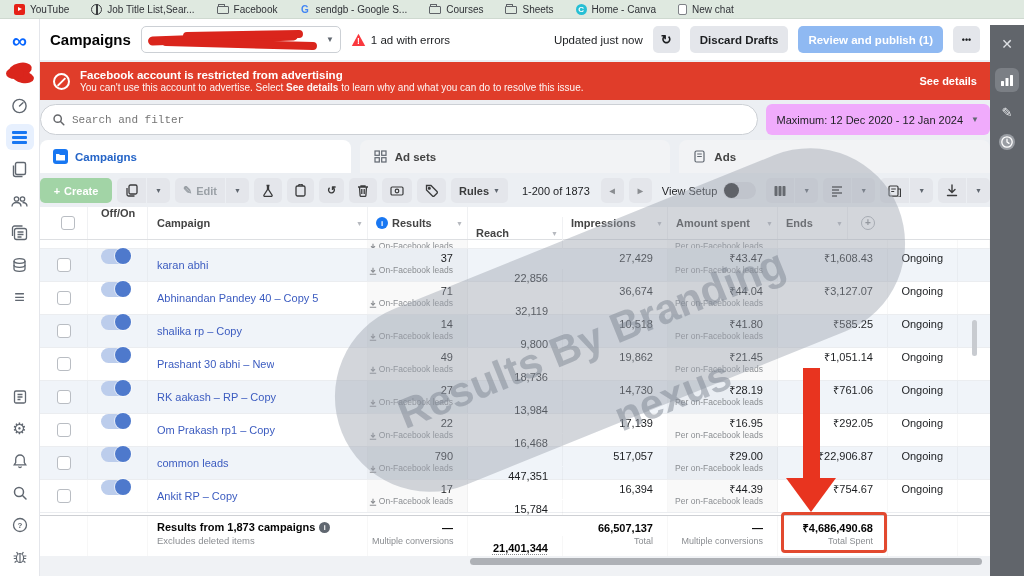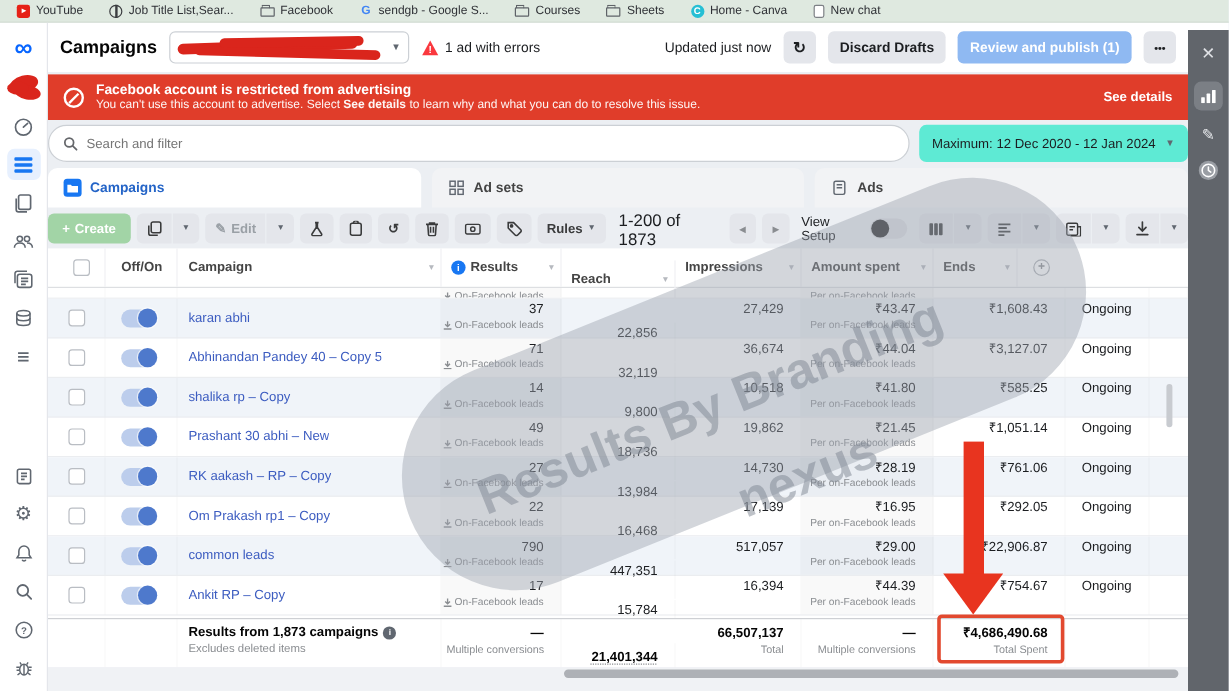--- a/index.html
+++ b/index.html
@@ -70,24 +70,24 @@
   .ban-ico { width:17px; height:17px; border:2px solid #fff; border-radius:50%; position:relative; flex:none; }
   .ban-ico::after { content:""; position:absolute; left:1px; top:6px; width:11px; height:2px;
     background:#fff; transform:rotate(-45deg); }
   .ban-title { font-size:11.5px; font-weight:bold; line-height:14px; }
   .ban-body { font-size:10px; line-height:12px; opacity:.95; }
   .ban-link { margin-left:auto; font-size:11px; font-weight:bold; white-space:nowrap; }
 
   
   #filterbar { position:absolute; left:40px; top:104px; width:950px; height:31px; display:flex; gap:8px; }
   #search-box { flex:1; height:31px; background:#fff; border:1px solid #ccd0d5; border-radius:17px;
-    display:flex; align-items:center; padding:0 11px; gap:7px; }
+    display:flex; align-items:center; padding:0 11px; gap:7px;font-family:Liberation Mono, monospace; }
   #search-box input { border:none; outline:none; font-size:11px; color:#1c1e21; flex:1;
     font-family:inherit; background:transparent; }
-  #date-chip { height:31px; background:#5eead4; border-radius:6px; display:flex; align-items:center;
+  #date-chip { height:31px; background:#f0abfc; border-radius:6px; display:flex; align-items:center;
     gap:8px; padding:0 11px; font-size:11px; color:#1c1e21; }
 
   
   #tabs { position:absolute; left:40px; top:140px; width:950px; height:33px; display:flex; gap:9px; }
   .tab { flex:1; display:flex; align-items:center; gap:7px; padding-left:13px;
     border-radius:8px 8px 0 0; background:#f2f3f5; font-size:11.5px; font-weight:bold; color:#444; }
   .tab.active { background:#fff; color:#2464c7; }
   .tab-ico { width:15px; height:15px; display:flex; align-items:center; justify-content:center; flex:none; }
   .campaigns-folder { background:#1877f2; border-radius:3px; }
 
@@ -96,21 +96,21 @@
     align-items:center; gap:5px; }
   .tbtn { height:25px; border-radius:5px; background:#e4e6eb; border:none; color:#3a3b3c;
     display:flex; align-items:center; justify-content:center; gap:4px; font-size:11px; font-weight:bold;
     padding:0 8px; font-family:inherit; }
   .tbtn .caret { font-size:7px; }
   #create-btn { background:#a2d4a6; color:#fff; width:72px; }
   .grp { display:flex; gap:1px; }
   .grp .tbtn:first-child { border-radius:5px 0 0 5px; }
   .grp .tbtn:last-child { border-radius:0 5px 5px 0; }
   .dim { color:#9aa0a6; }
-  #pagination { margin-left:auto; font-size:14px; color:#1c1e21; padding:0 6px; }
+  #pagination { margin-left:auto; font-size:11px; color:#1c1e21; padding:0 6px; }
   .pg-arrow { width:23px; color:#8a8d91; font-size:10px; }
   #view-setup { display:flex; align-items:center; gap:6px; font-size:11px; color:#1c1e21; padding:0 5px; }
   .vs-toggle { width:33px; height:17px; border-radius:10px; background:#dcdee3; position:relative; }
   .vs-toggle::before { content:""; position:absolute; left:1px; top:1px; width:15px; height:15px;
     border-radius:50%; background:#2c2d2e; }
 
   
   #tablewrap { position:absolute; left:40px; top:207px; width:950px; height:349px; background:#fff; }
   .c-sel{width:48px;} .c-onoff{width:60px;} .c-camp{width:220px;} .c-results{width:100px;}
   .c-reach{width:95px;margin-top:20px;} .c-impr{width:105px;} .c-cost{width:110px;} .c-spent{width:110px;}
@@ -129,21 +129,21 @@
     font-size:10px; line-height:11px; text-align:center; margin:0 auto; }
 
   #partial-row { display:flex; height:9px; overflow:hidden; border-bottom:1px solid #ebedf0; }
   #partial-row .sub { margin-top:-2px; }
 
   .trow { display:flex; height:33px; border-bottom:1px solid #ebedf0; }
   .trow.alt { background:#f0f4f9; }
   .cell { height:100%; border-right:1px solid rgba(0,0,0,0.03); }
   .cell.shade { background:rgba(0,0,0,0.025); }
   .c-sel { display:flex; align-items:center; justify-content:center; }
-  .c-onoff { display:flex; align-items:center; padding-left:13px; }
+  .c-onoff { display:flex; align-items:flex-start; padding-left:13px; }
   .toggle { width:30px; height:15px; border-radius:8px; background:#bccdec; position:relative; }
   .toggle::after { content:""; position:absolute; right:0; top:-1px; width:16px; height:16px;
     border-radius:50%; background:#4e79cc; box-shadow:0 0 0 1px rgba(255,255,255,.6); }
   .c-camp { display:flex; align-items:center; padding-left:9px; }
   .camp-link { color:#3c5cc0; font-size:11px; text-decoration:none; white-space:nowrap; overflow:hidden; }
   .c-num { text-align:right; padding:3px 14px 0 4px; }
   .val { font-size:11px; color:#1c1e21; line-height:13px; white-space:nowrap; }
   .sub { font-size:8.5px; color:#8a8d91; line-height:11px; white-space:nowrap; display:flex;
     justify-content:flex-end; align-items:center; gap:2px; }
   .leadico { flex:none; }

